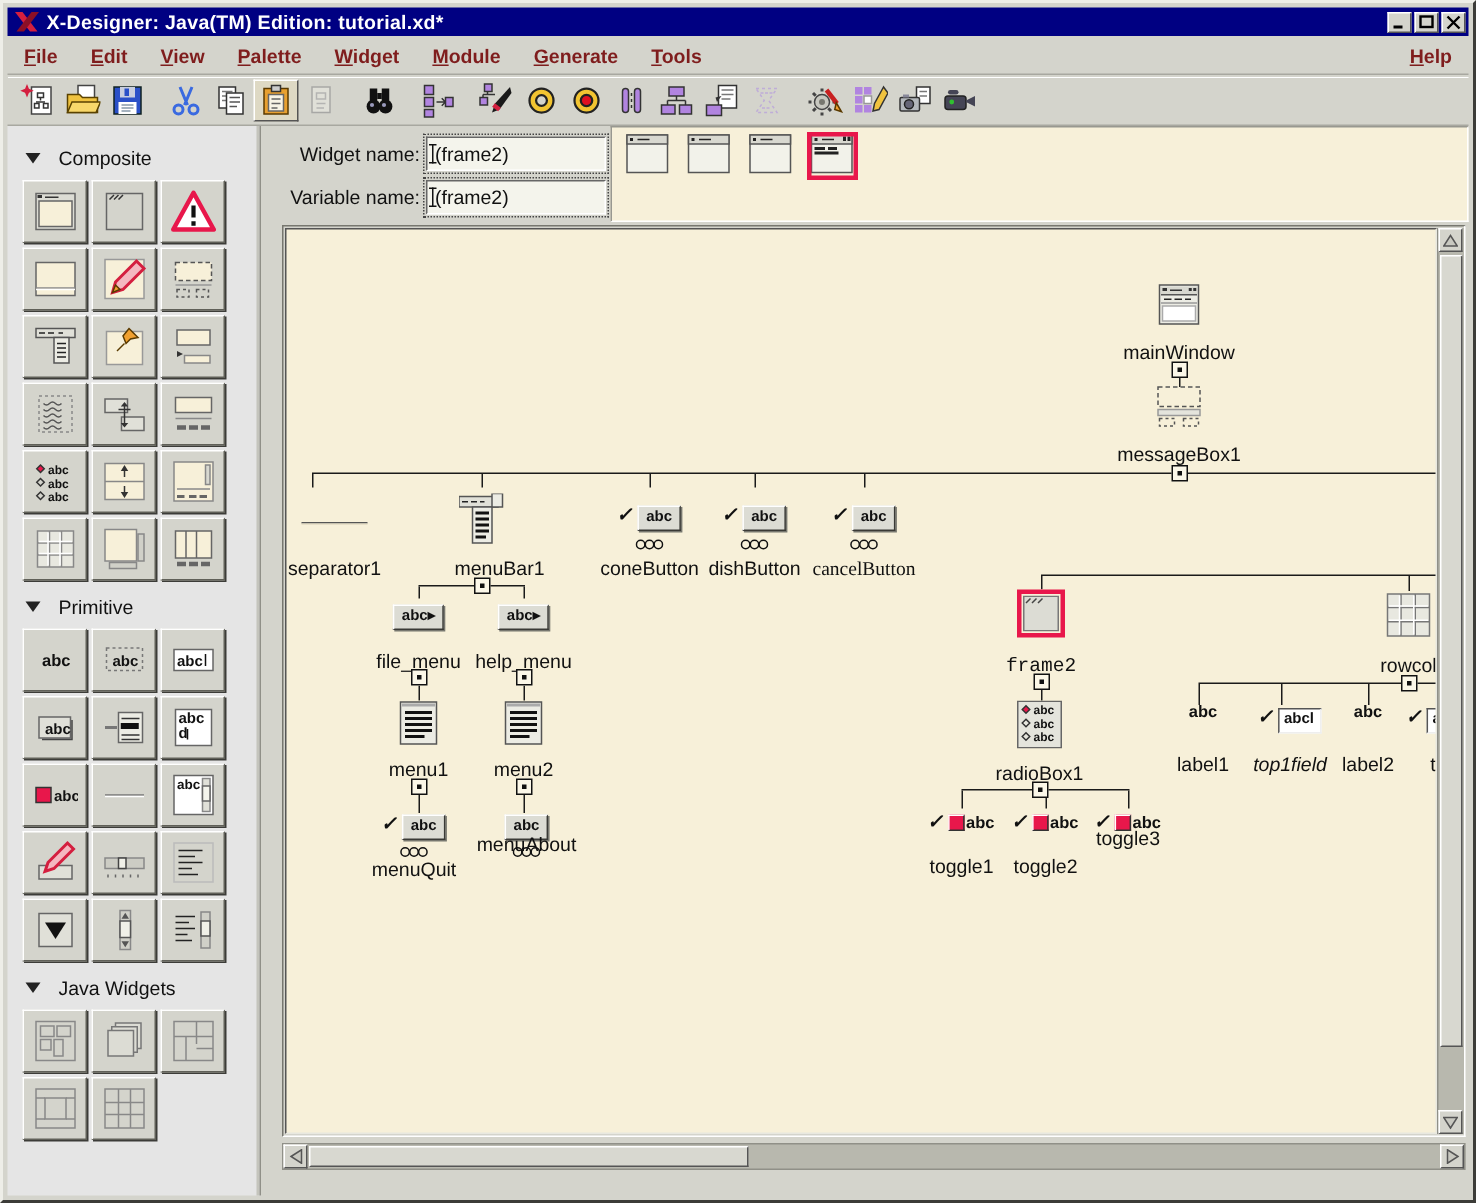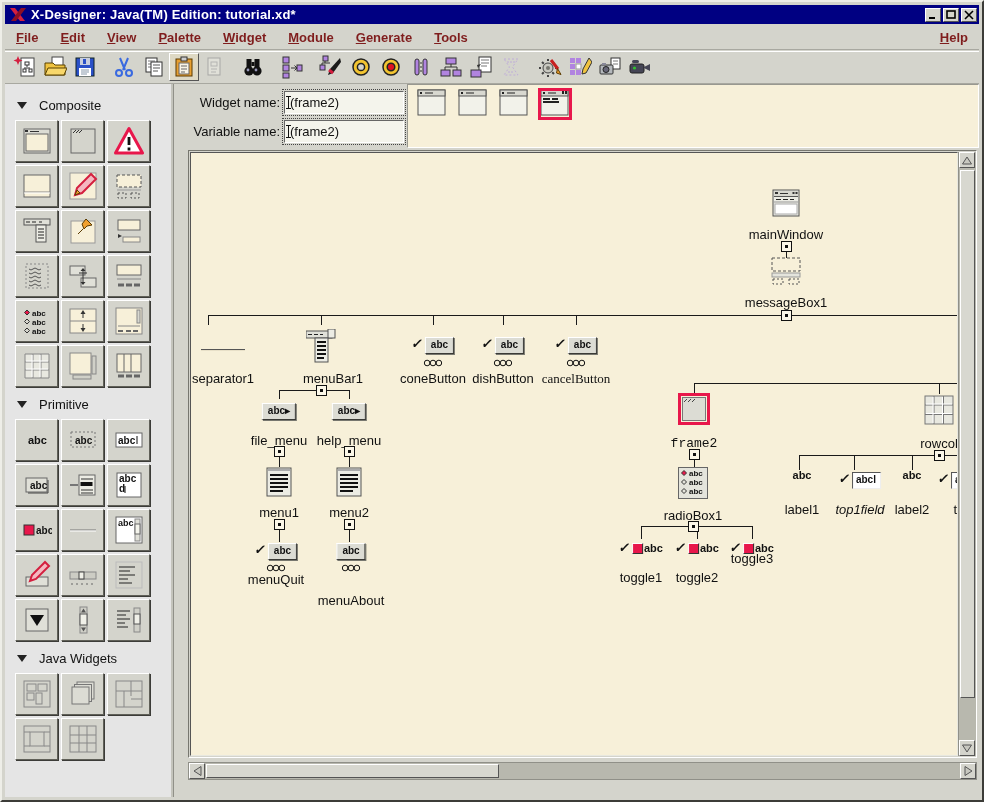--- a/index.html
+++ b/index.html
@@ -743,21 +743,21 @@
         <div class="nlabel" style="left: 158px; top: 352px;">menu2</div>
         <div class="xbox" style="left: 153px; top: 366px;"></div>
         <div class="nicon" style="left: 85px; top: 390px;"><span class="chk">✓</span><span class="mbtn">abc</span></div>
         <div class="nlabel" style="left: 85px; top: 419px;">menuQuit</div>
         <span class="olink" style="left: 85px; top: 411px;"><svg width="19" height="8" viewBox="0 0 19 8" fill="none" stroke-width="1">
             <circle cx="3.6" cy="4" r="2.8" stroke="#111"></circle>
             <circle cx="9.5" cy="4" r="2.8" stroke="#111"></circle>
             <circle cx="15.4" cy="4" r="2.8" stroke="#111"></circle>
           </svg></span>
         <div class="nicon" style="left: 160px; top: 390px;"><span class="mbtn">abc</span></div>
-        <div class="nlabel" style="left: 160px; top: 440px;">menuAbout</div>
+        <div class="nlabel" style="left: 160px; top: 402px;">menuAbout</div>
         <span class="olink" style="left: 160px; top: 411px;"><svg width="19" height="8" viewBox="0 0 19 8" fill="none" stroke-width="1">
             <circle cx="3.6" cy="4" r="2.8" stroke="#111"></circle>
             <circle cx="9.5" cy="4" r="2.8" stroke="#111"></circle>
             <circle cx="15.4" cy="4" r="2.8" stroke="#111"></circle>
           </svg></span>
         <div class="nicon" style="left: 503px; top: 240px;"><span class="framesel"><svg width="24" height="24" viewBox="0 0 24 24" fill="none" stroke-width="1">
               <rect x="0.5" y="0.5" width="23" height="23" fill="#dcdcd4" stroke="#777"></rect>
               <path d="M2 5l3-3M6 5l3-3M10 5l3-3" stroke="#444"></path>
             </svg></span></div>
         <div class="nlabel" style="left: 503px; top: 283px; font-family: Liberation Mono, monospace;">frame2</div>

